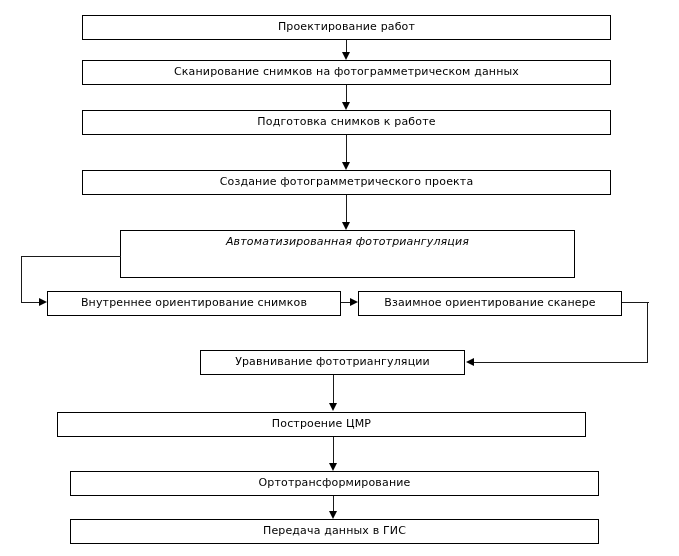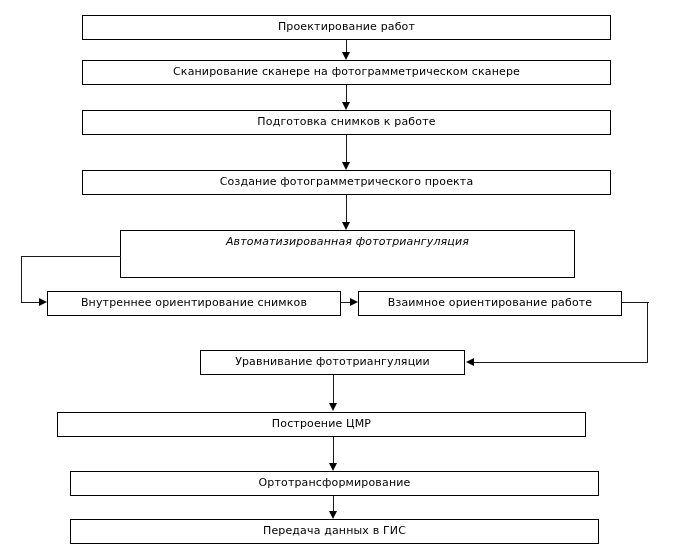--- a/index.html
+++ b/index.html
@@ -76,41 +76,41 @@
 </head>
 <body>
 
 <div id="canvas">
 
   <div class="node" style="left:82px; top:15px; width:529px; height:25px;">
     <span class="nodelabel">Проектирование работ</span>
   </div>
 
   <div class="node" style="left:82px; top:60px; width:529px; height:25px;">
-    <span class="nodelabel">Сканирование  сканере на фотограмметрическом сканере</span>
+    <span class="nodelabel">Сканирование  снимков на фотограмметрическом данных</span>
   </div>
 
   <div class="node" style="left:82px; top:110px; width:529px; height:25px;">
     <span class="nodelabel">Подготовка снимков к работе</span>
   </div>
 
   <div class="node" style="left:82px; top:170px; width:529px; height:25px;">
     <span class="nodelabel">Создание фотограмметрического проекта</span>
   </div>
 
   <div class="node top-text" style="left:120px; top:230px; width:455px; height:48px;">
     <span class="nodelabel">Автоматизированная  фототриангуляция</span>
   </div>
 
   <div class="node" style="left:47px; top:291px; width:294px; height:25px;">
     <span class="nodelabel">Внутреннее ориентирование снимков</span>
   </div>
 
   <div class="node" style="left:358px; top:291px; width:264px; height:25px;">
-    <span class="nodelabel">Взаимное ориентирование работе</span>
+    <span class="nodelabel">Взаимное ориентирование сканере</span>
   </div>
 
   <div class="node" style="left:200px; top:350px; width:265px; height:25px;">
     <span class="nodelabel">Уравнивание  фототриангуляции</span>
   </div>
 
   <div class="node" style="left:57px; top:412px; width:529px; height:25px;">
     <span class="nodelabel">Построение ЦМР</span>
   </div>
 

